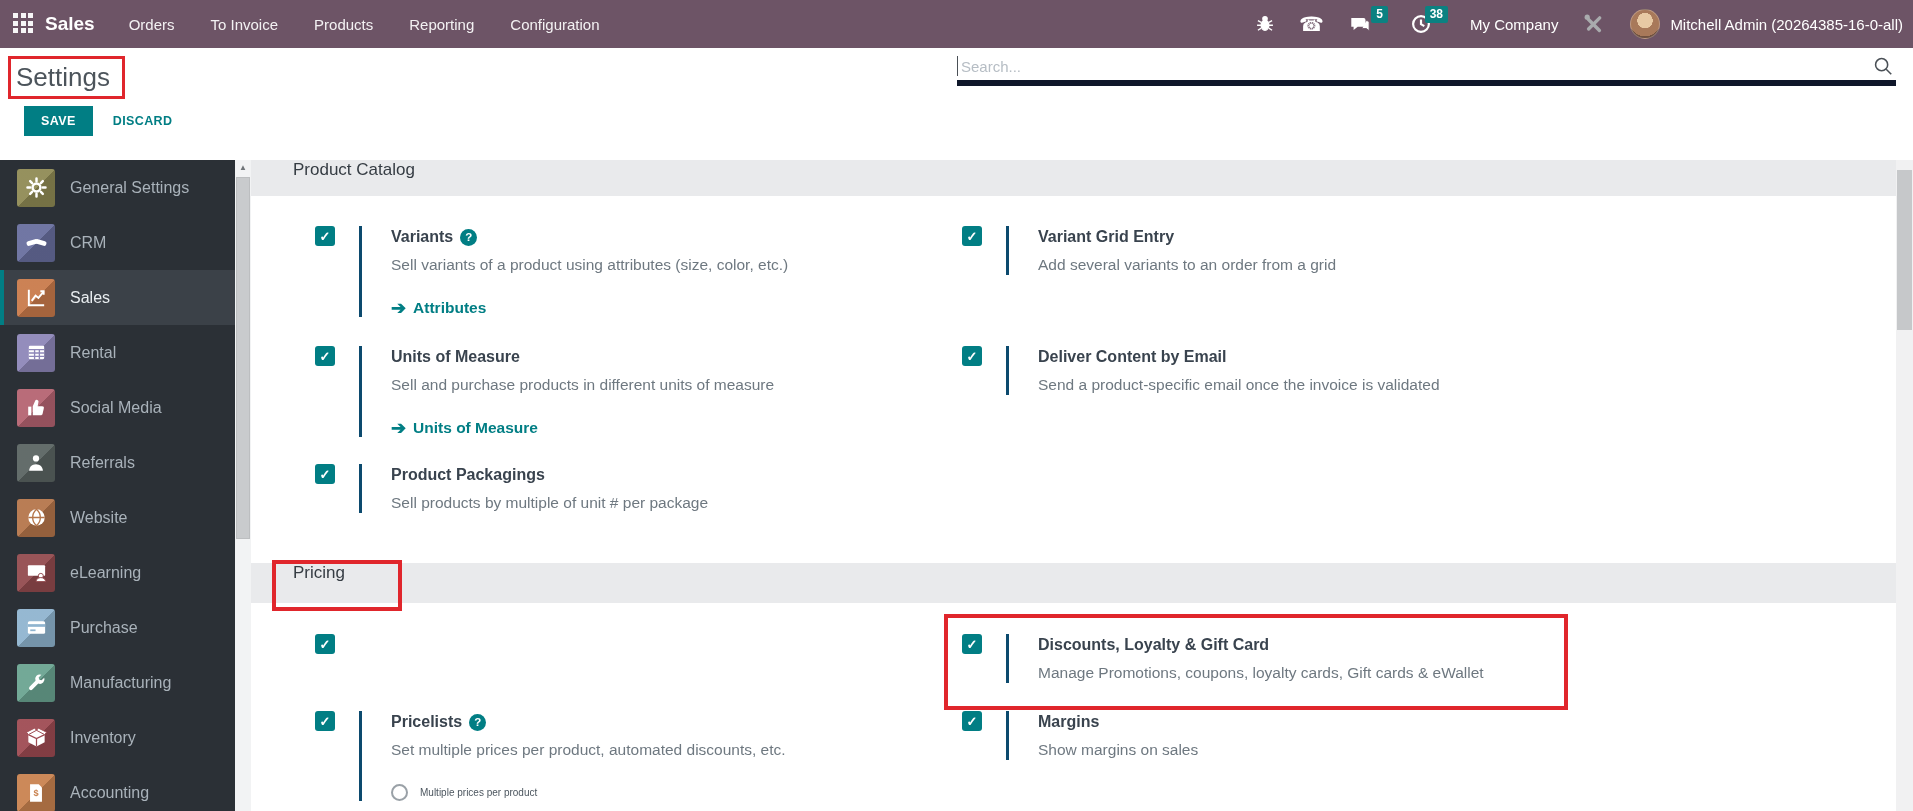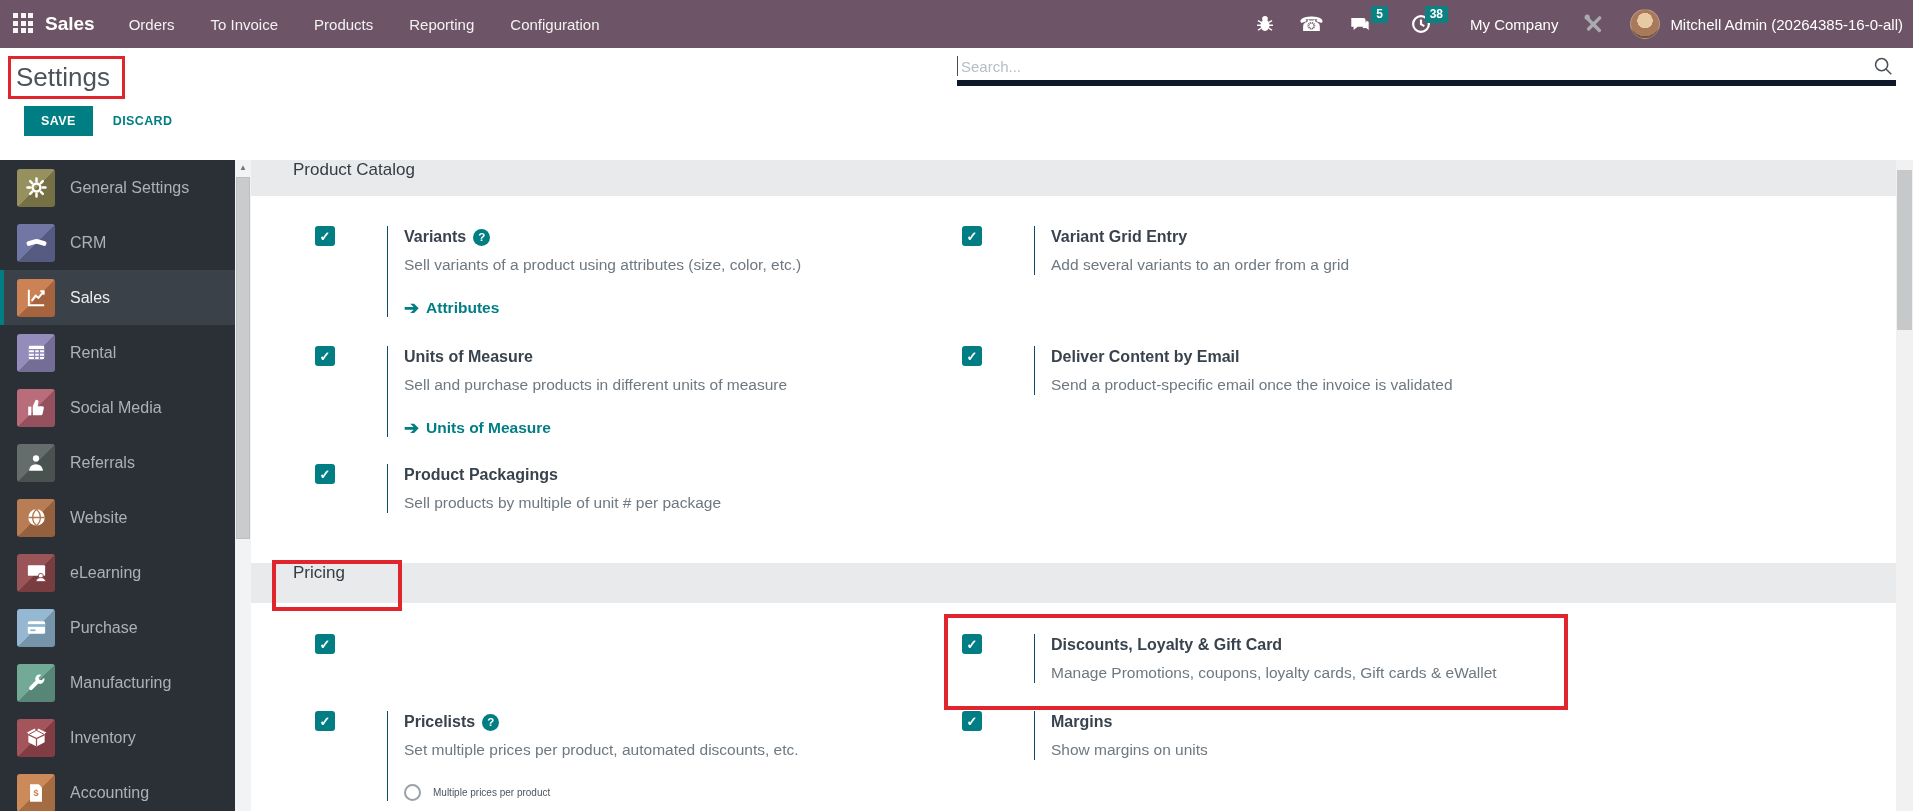--- a/index.html
+++ b/index.html
@@ -64,21 +64,21 @@
   .section-band { position:absolute; left:251px; width:1645px; background:#e9eaec;
     display:flex; }
   .band-title { padding-left:42px; font-size:17px; color:#353c43; }
   .band-pc { top:160px; height:36px; }
   .band-pricing { top:563px; height:40px; }
 
   .setting { position:absolute; width:565px; display:flex; align-items:flex-start; }
   .cb { width:20px; height:20px; background:#017e84; border-radius:3px; color:#fff;
     display:flex; align-items:center; justify-content:center; font-size:13px; font-weight:700;
     margin-right:24px; cursor:pointer; flex:0 0 auto; }
-  .sbody { border-left:1px solid #0c4a6e; padding-left:16px; min-height:46px;margin-left:28px; }
+  .sbody { border-left:3px solid #0c4a6e; padding-left:29px; min-height:46px; }
   .slabel { font-size:16px; font-weight:600; color:#39434e; line-height:22px;
     display:flex; align-items:center; gap:7px; }
   .help { width:17px; height:17px; border-radius:50%; background:#017e84; color:#fff;
     font-size:11.5px; font-weight:700; display:inline-flex; align-items:center;
     justify-content:center; cursor:pointer; }
   .sdesc { margin-top:6px; font-size:15.5px; color:#6e7880; line-height:21px; }
   .slink { margin-top:24px; color:#017e84; font-size:15.5px; font-weight:700;
     display:flex; align-items:center; gap:7px; cursor:pointer; }
   .slink .arrow { font-size:18px; font-weight:700; line-height:16px; }
   .radio-row { margin-top:24px; display:flex; align-items:center; gap:12px; cursor:pointer; }
@@ -413,15 +413,15 @@
     </div>
   </div>
 </div>
 
 <div class="setting" style="left:962px; top:711px;">
   <span class="cb">✓</span>
   <div class="sbody">
     <div class="slabel">
         <span>Margins</span>
       </div>
-    <div class="sdesc">Show margins on units</div>
+    <div class="sdesc">Show margins on sales</div>
   </div>
 </div>
 
 </body></html>

